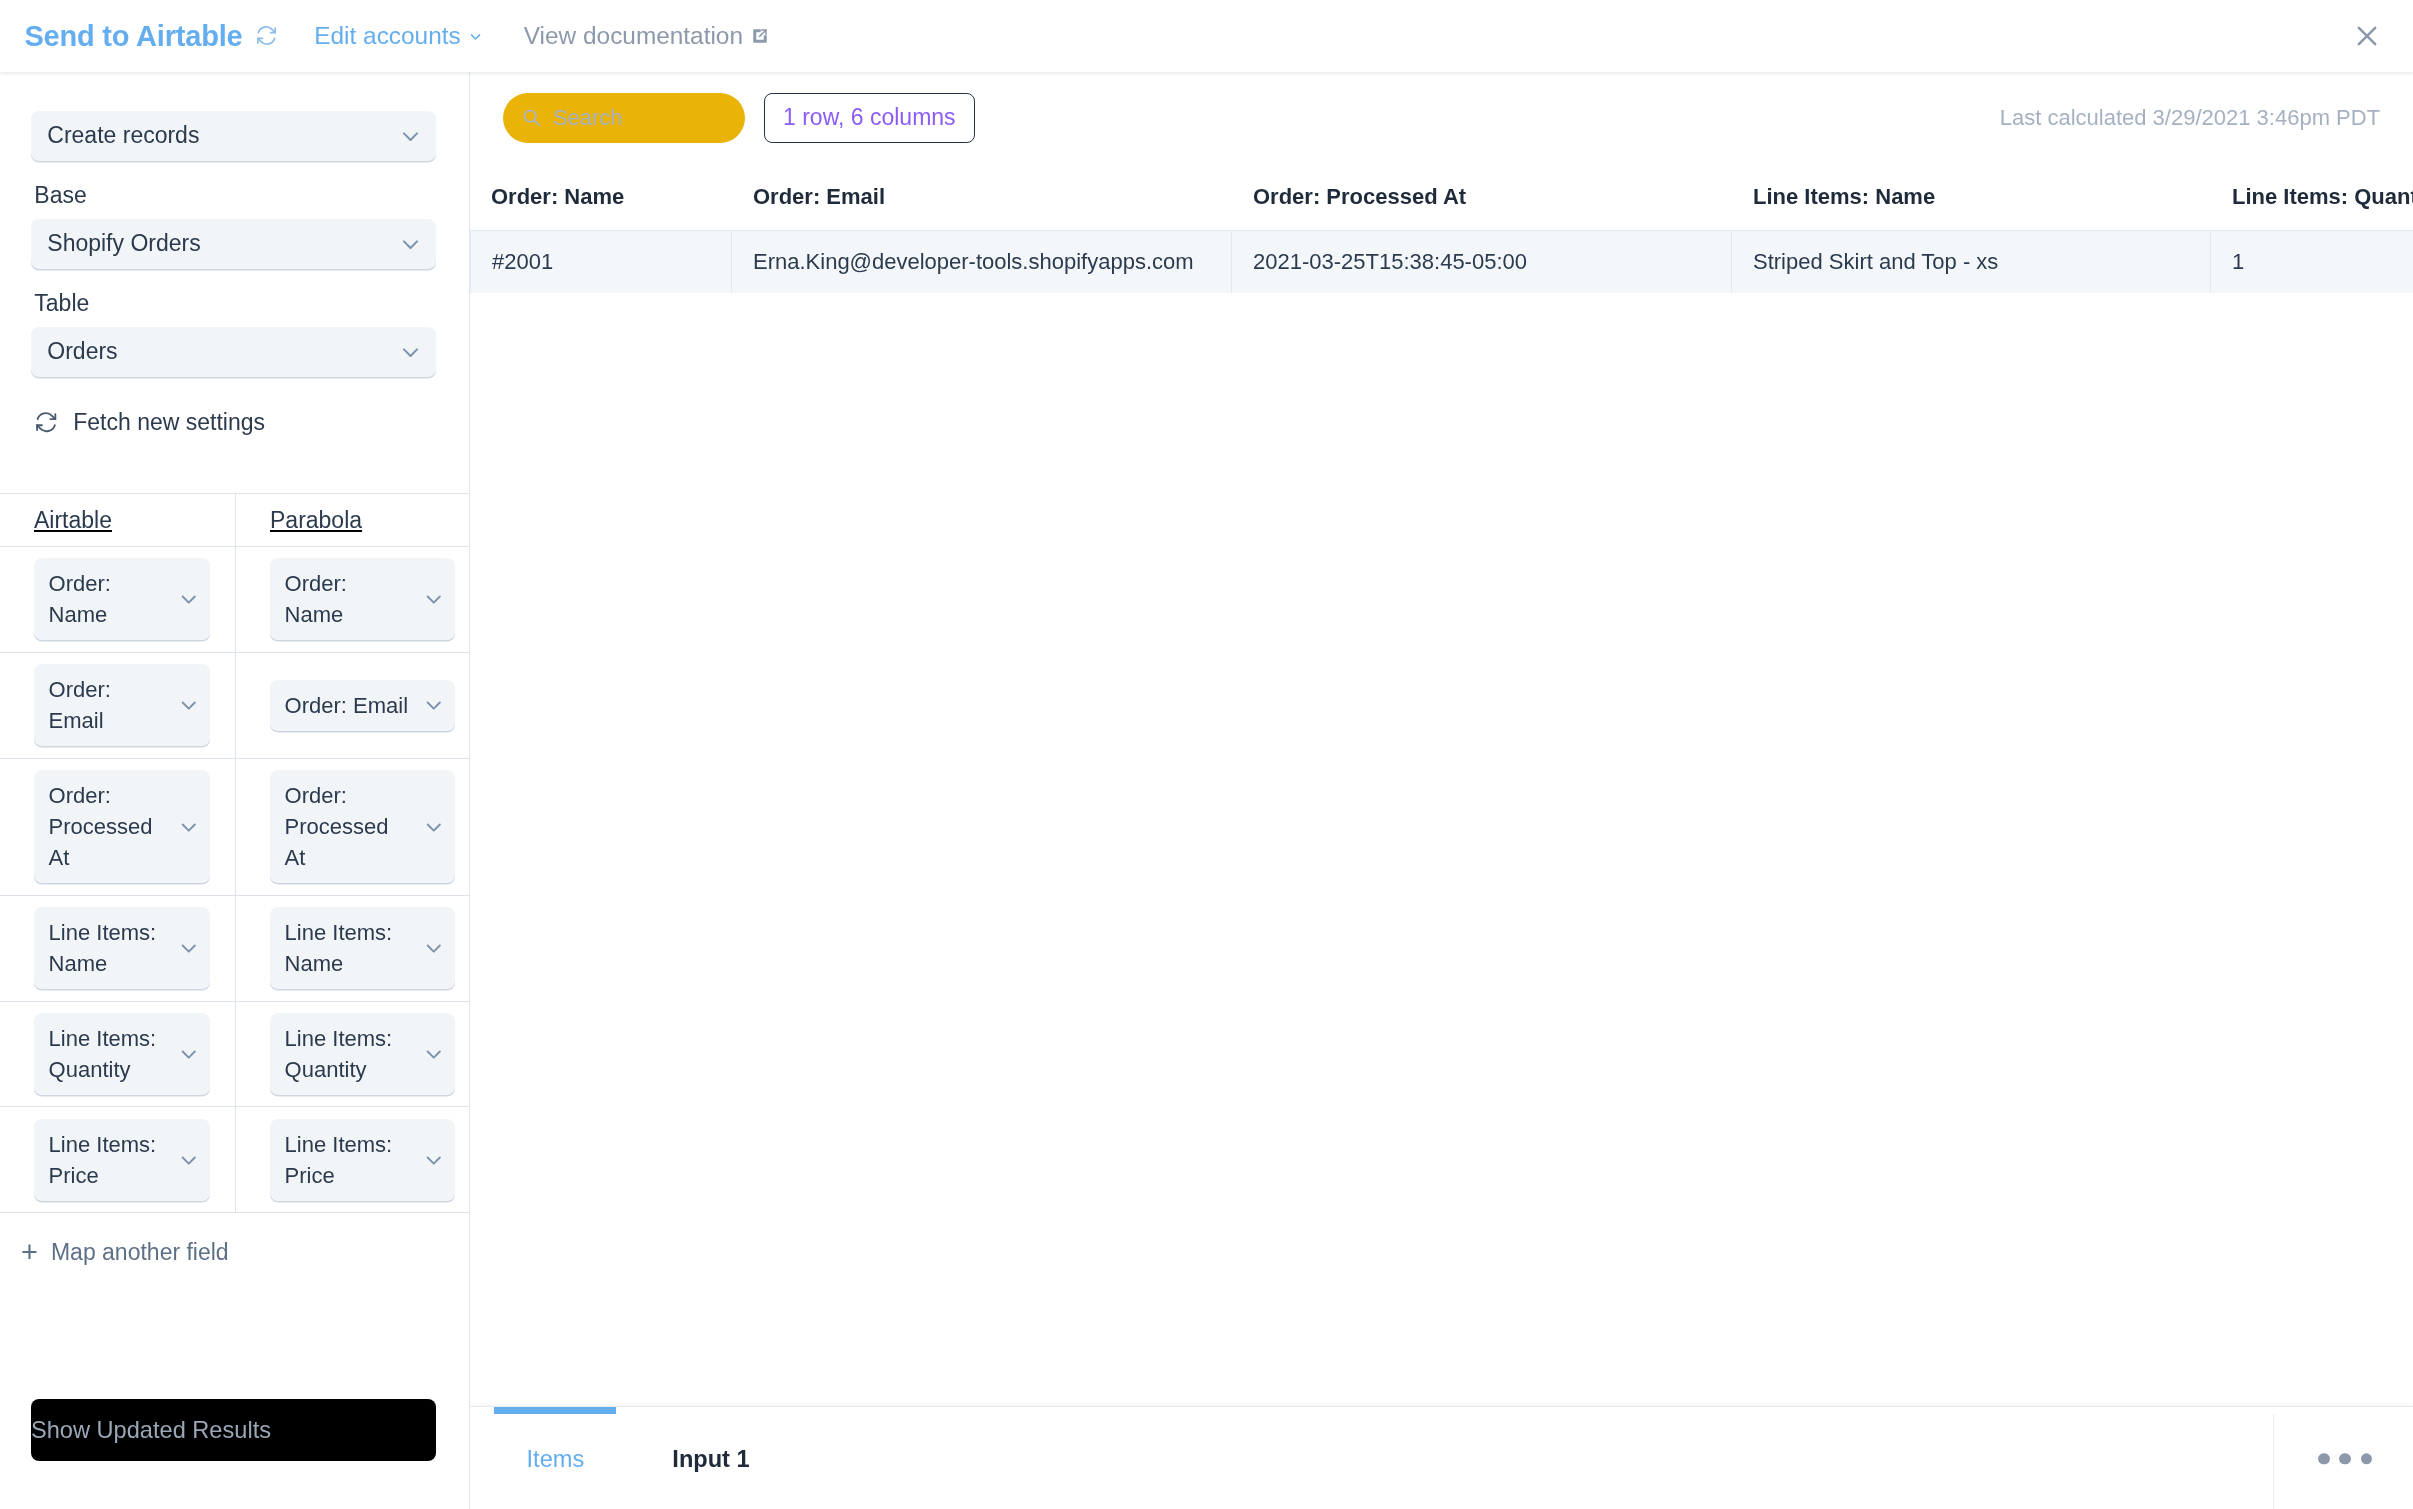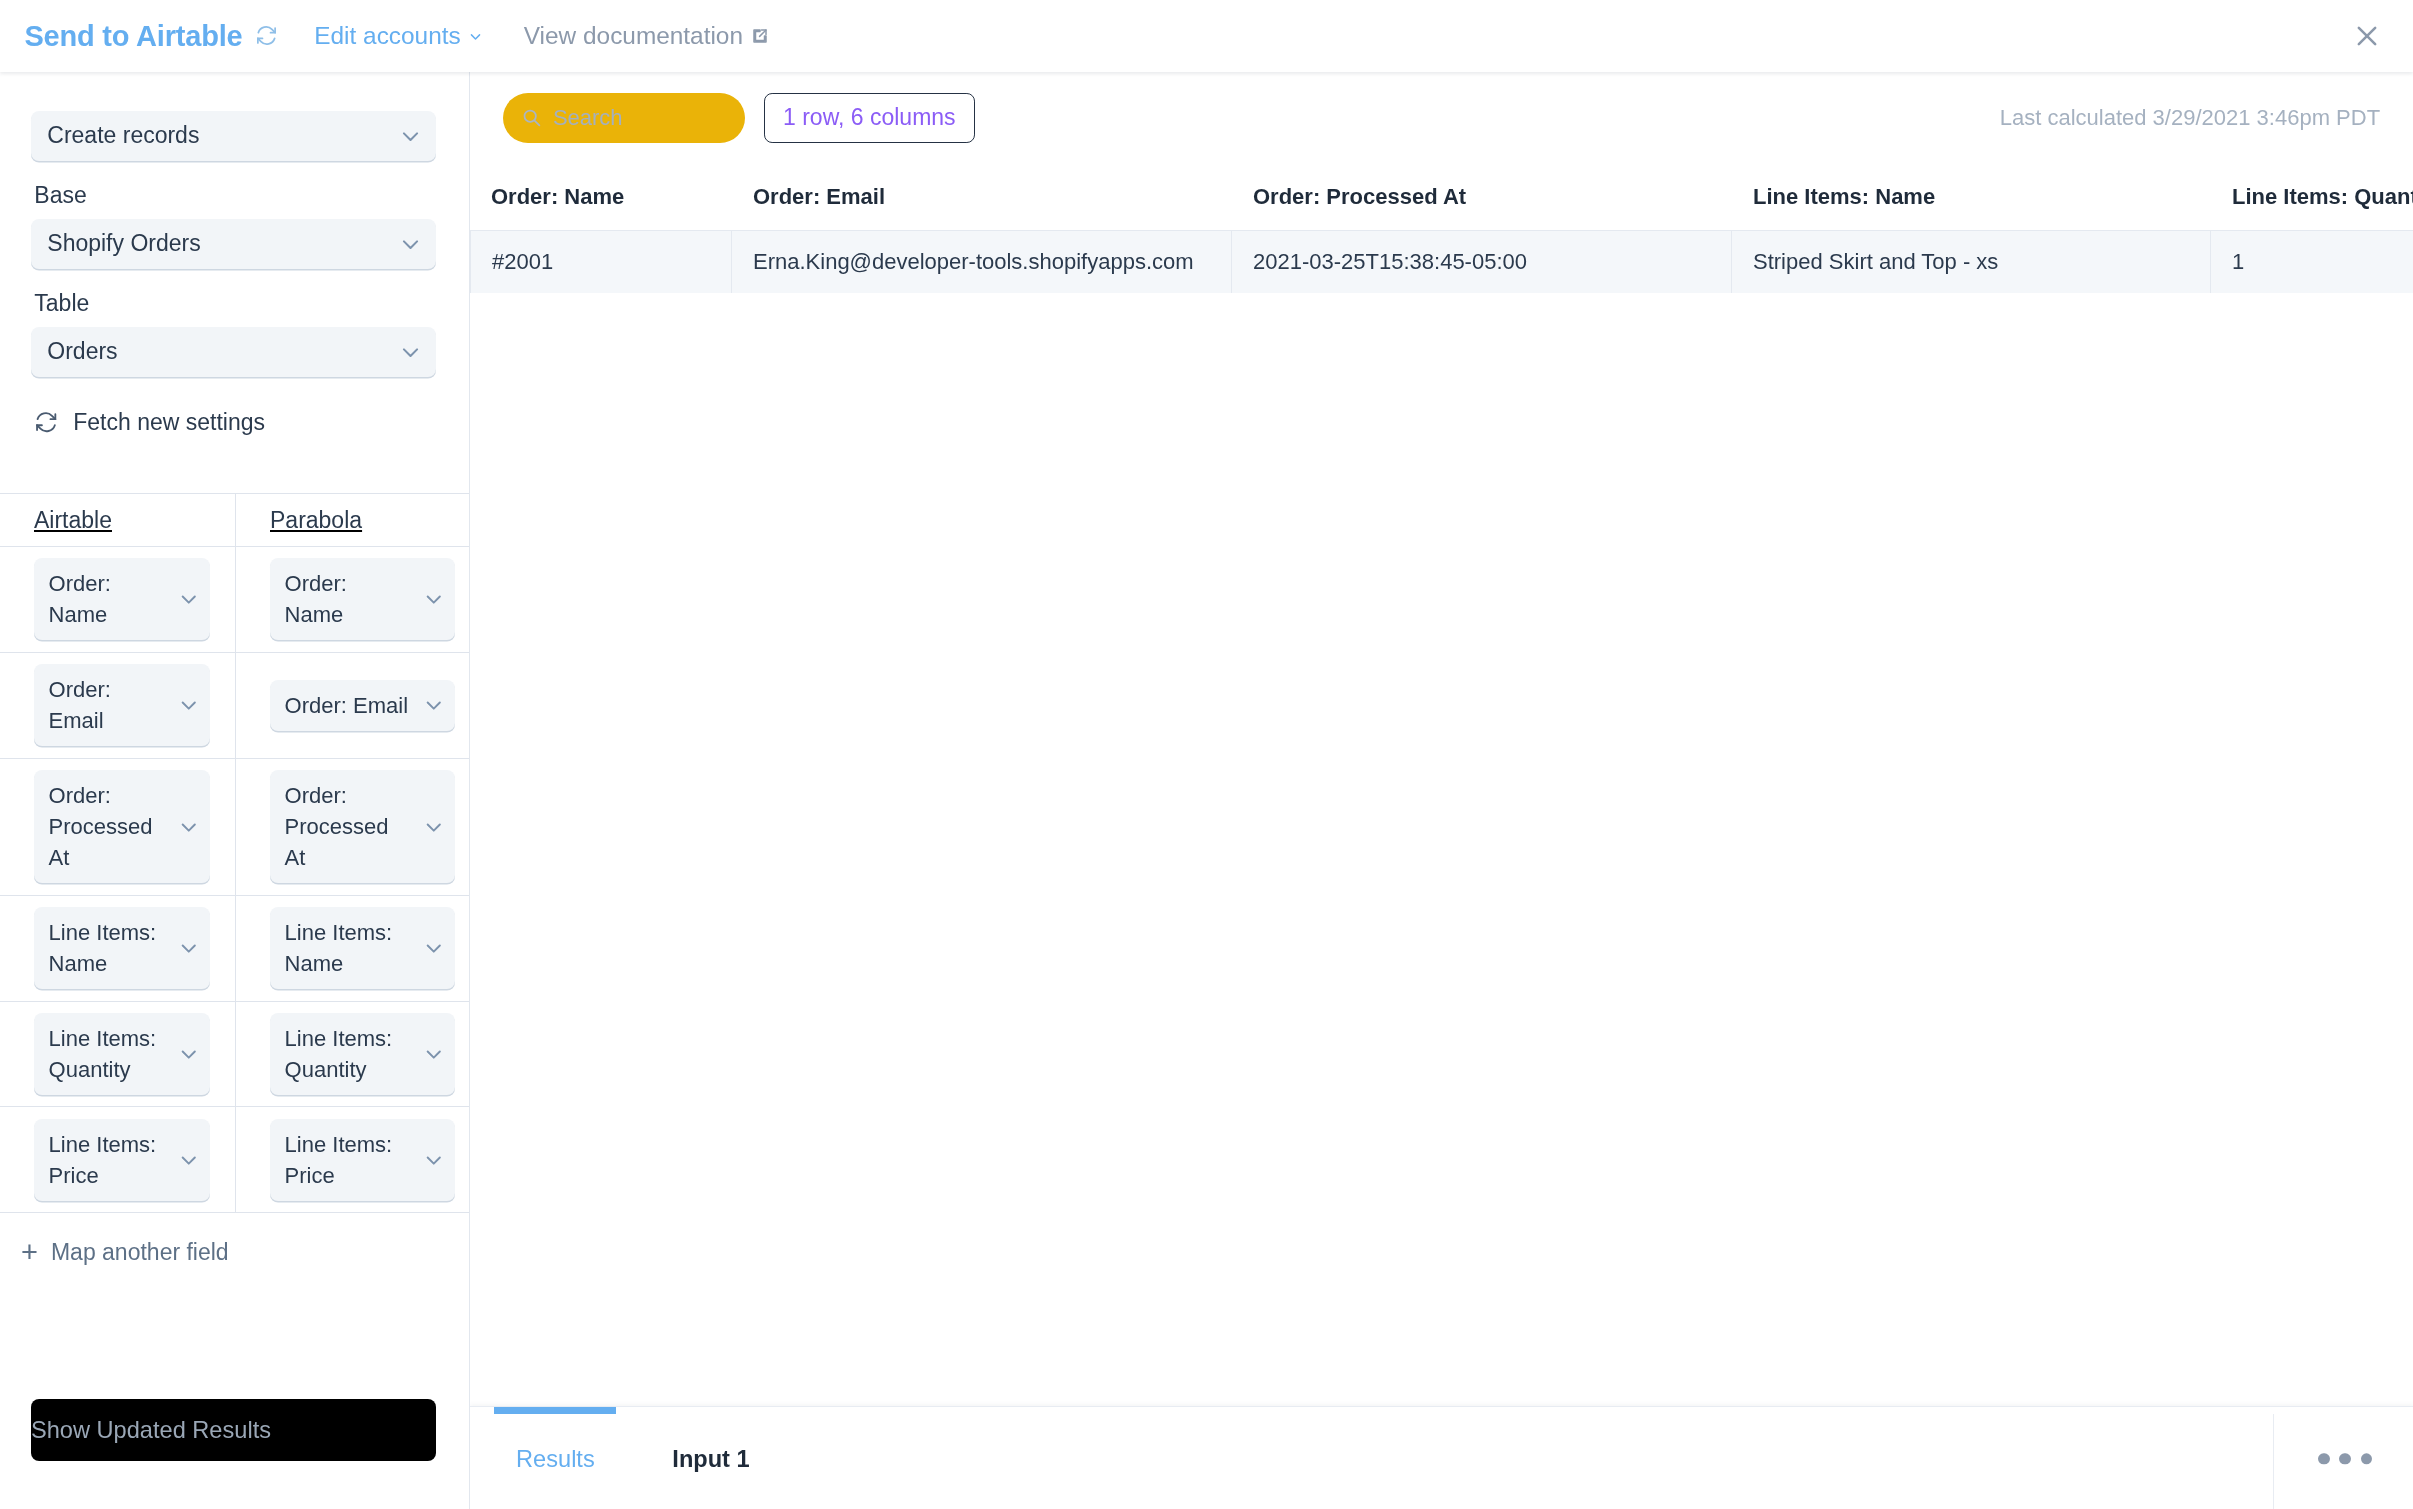--- a/index.html
+++ b/index.html
@@ -661,21 +661,21 @@
           <div class="gc col-3">Striped Skirt and Top - xs</div>
           <div class="gc col-4">1</div>
 
         </div>
       </div>
     </div>
 
     <div class="tabbar">
       <div class="tab tab-export">
         <span class="accent"></span>
-        <span>Results</span>
+        <span>Items</span>
       </div>
       <div class="tab tab-input1">
         <span>Input 1</span>
       </div>
       <div class="tab-divider"></div>
       <div class="dots">
         <i></i>
         <i></i>
         <i></i>
       </div>

